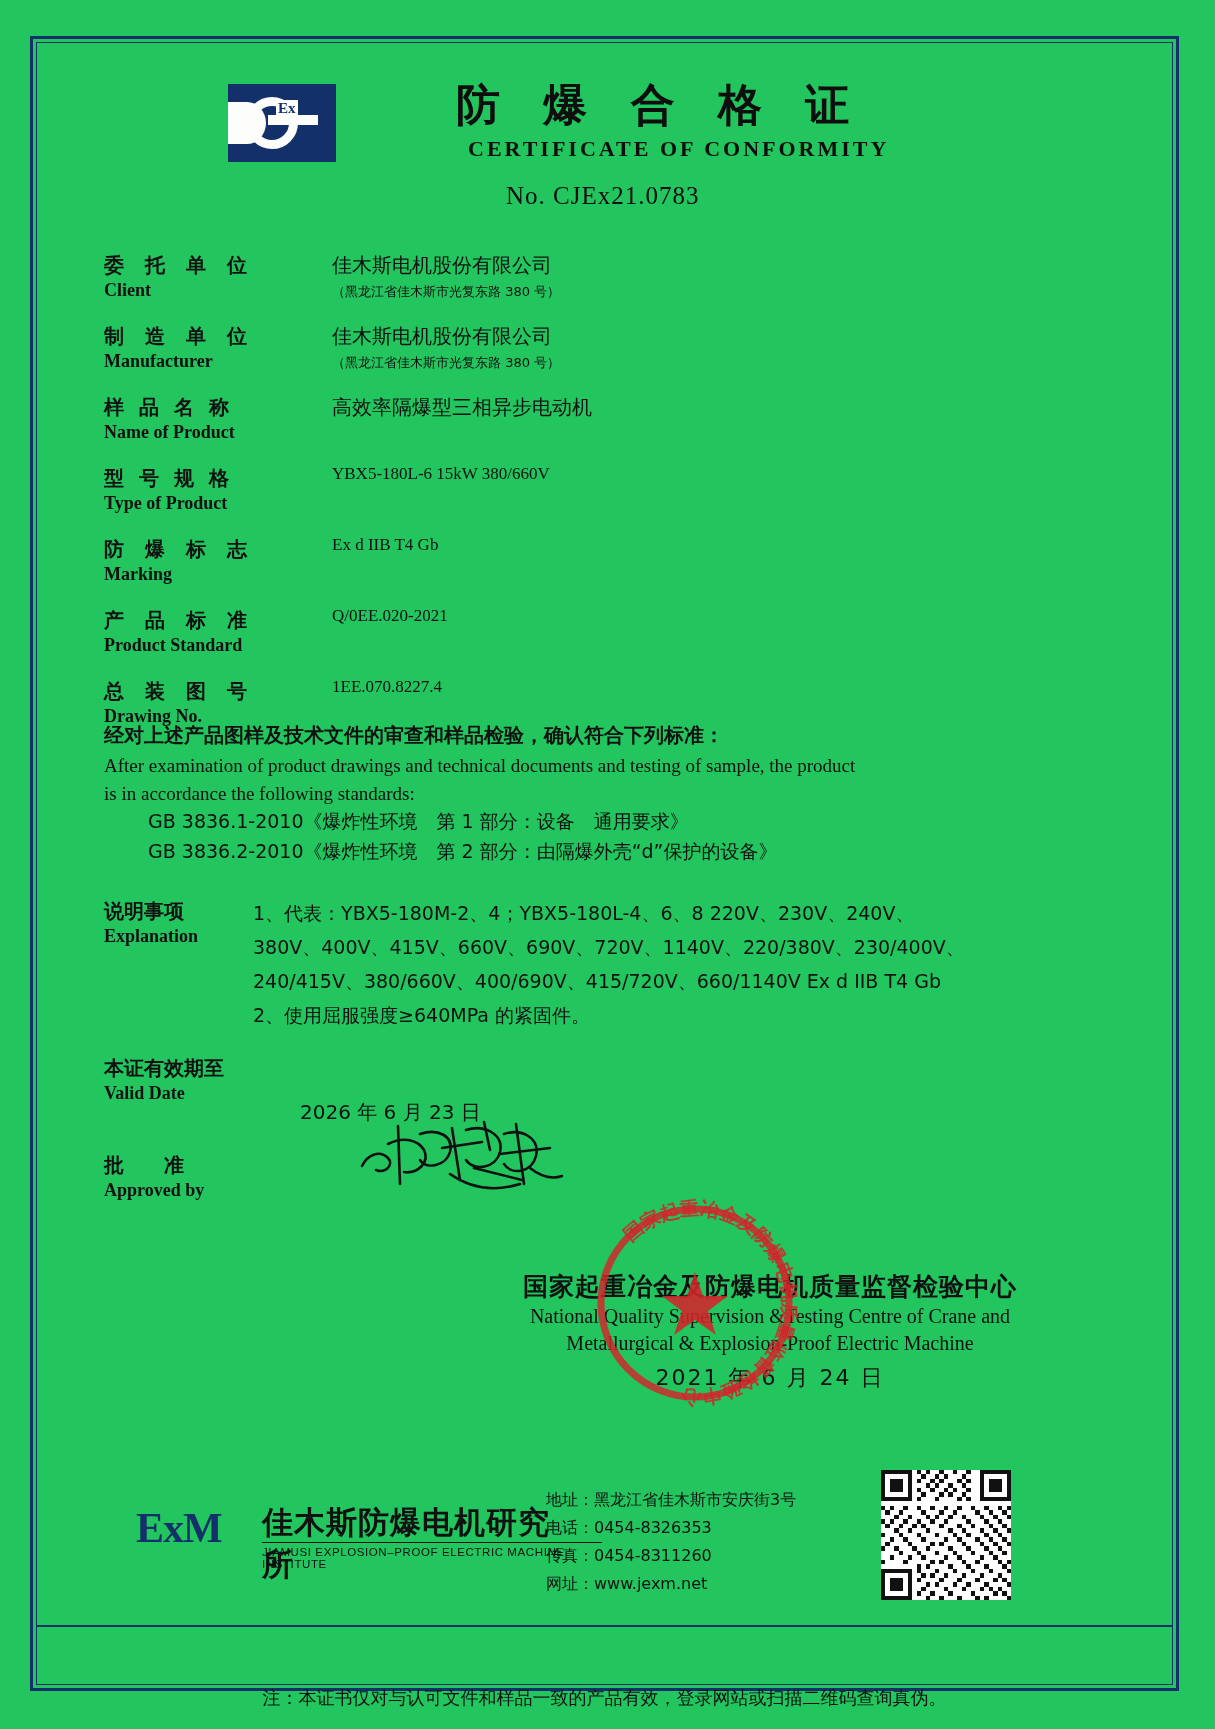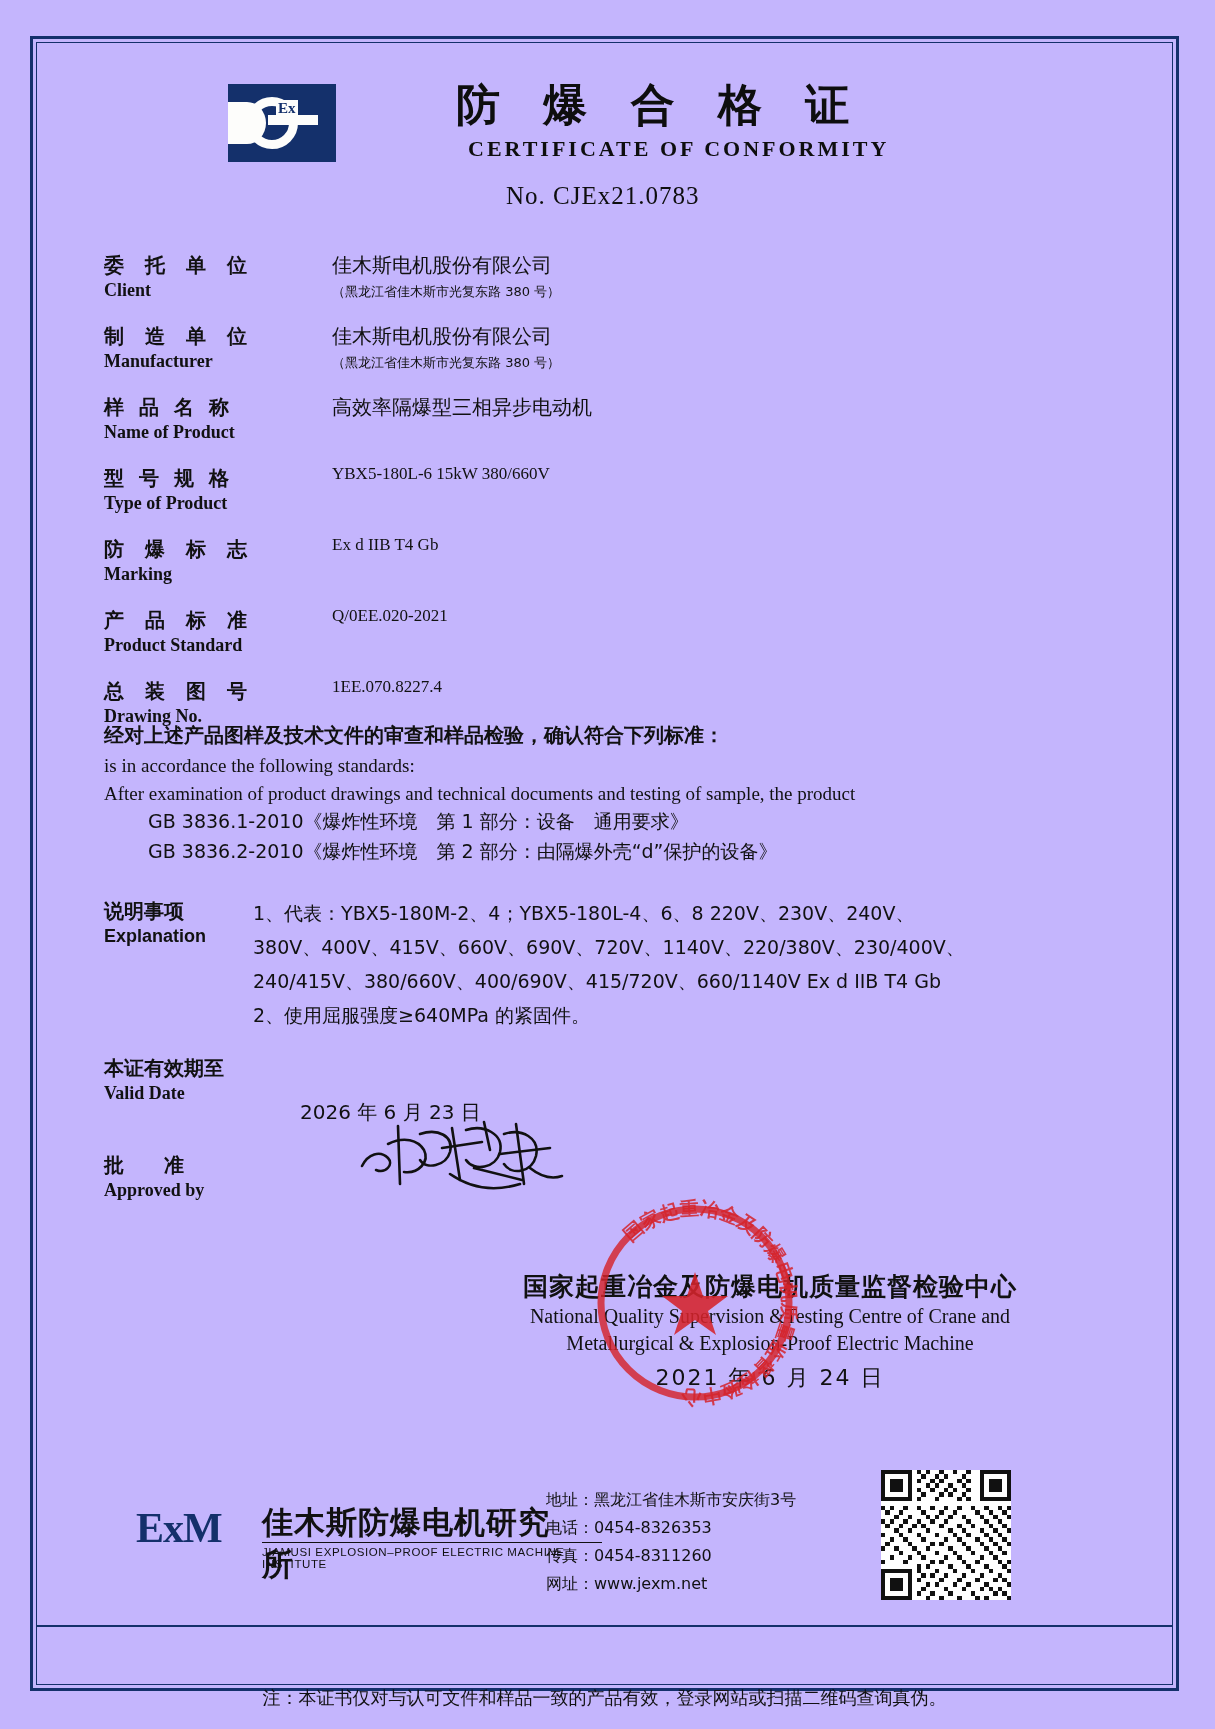--- a/index.html
+++ b/index.html
@@ -13,21 +13,21 @@
     font-family: "Liberation Serif", serif;
     color: #111;
     position: relative;
     overflow: hidden;
   }
   .page {
     position: absolute;
     left: 0; top: 0;
     width: 1215px;
     height: 1729px;
-    background: #c4b5fd;
+    background: #22c55e;
   }
   .outer-border {
     position: absolute;
     left: 30px; top: 36px;
     width: 1149px;
     height: 1655px;
     border: 3px solid #14306b;
     box-sizing: border-box;
   }
   .inner-border {
@@ -201,21 +201,21 @@
   .exp-label-cn {
     position: absolute;
     left: 0; top: 0;
     font-family: "DejaVu Sans", sans-serif;
     font-weight: bold;
     font-size: 20px;
   }
   .exp-label-en {
     position: absolute;
     left: 0; top: 28px;
-    font-family: Liberation Sans, sans-serif;
+    font-family: Liberation Serif, serif;
     font-weight: bold;
     font-size: 18px;
   }
   .exp-body {
     position: absolute;
     left: 123px; top: -2px;
     width: 880px;
     margin-left: 26px;
   }
   .exp-line {
@@ -420,22 +420,22 @@
     <div class="field-row">
       <div class="field-label-cn sp4">总 装 图 号</div>
       <div class="field-label-en">Drawing No.</div>
       <div class="field-value serif">1EE.070.8227.4</div>
     </div>
 
   </div>
 
   <div class="statement">
     <div class="stmt-cn">经对上述产品图样及技术文件的审查和样品检验，确认符合下列标准：</div>
+    <div class="stmt-en">After examination of product drawings and technical documents and testing of sample, the product</div>
     <div class="stmt-en">is in accordance the following standards:</div>
-    <div class="stmt-en">After examination of product drawings and technical documents and testing of sample, the product</div>
     <div class="std-line">GB 3836.1-2010《爆炸性环境　第 1 部分：设备　通用要求》</div>
     <div class="std-line">GB 3836.2-2010《爆炸性环境　第 2 部分：由隔爆外壳“d”保护的设备》</div>
   </div>
 
   <div class="explanation">
     <div class="exp-label-cn">说明事项</div>
     <div class="exp-label-en">Explanation</div>
     <div class="exp-body">
       <div class="exp-line">1、代表：YBX5-180M-2、4；YBX5-180L-4、6、8    220V、230V、240V、</div>
       <div class="exp-line">380V、400V、415V、660V、690V、720V、1140V、220/380V、230/400V、</div>

